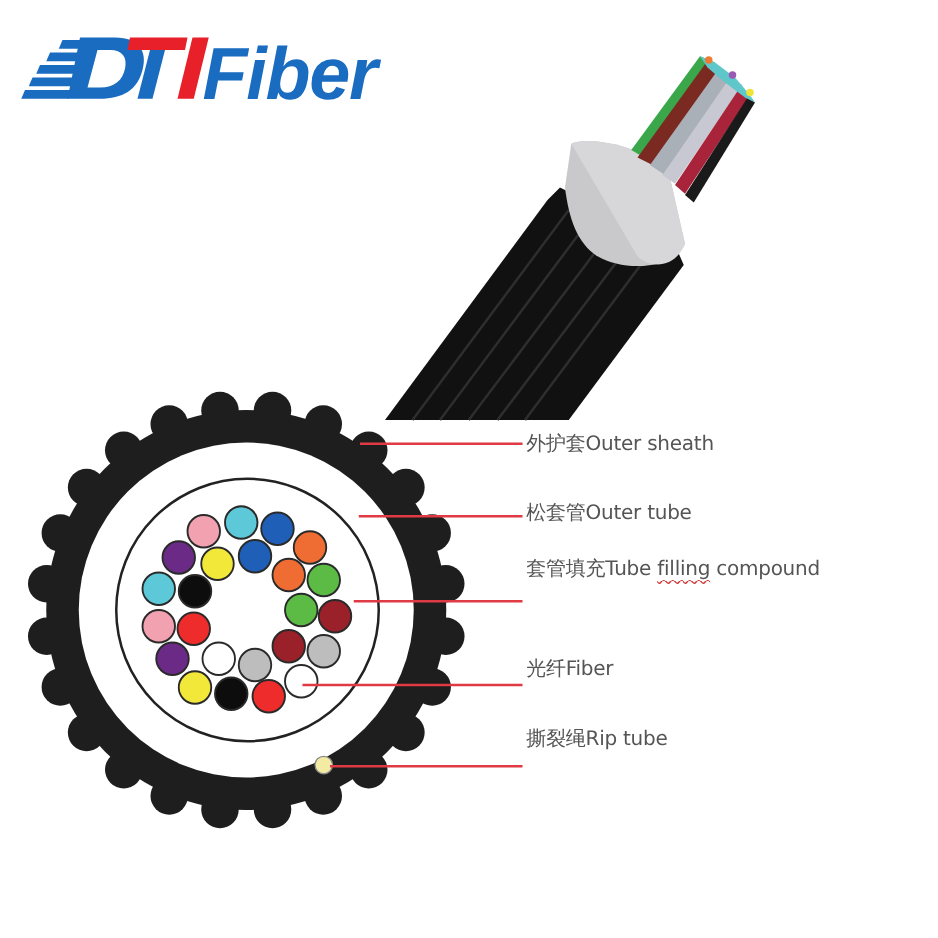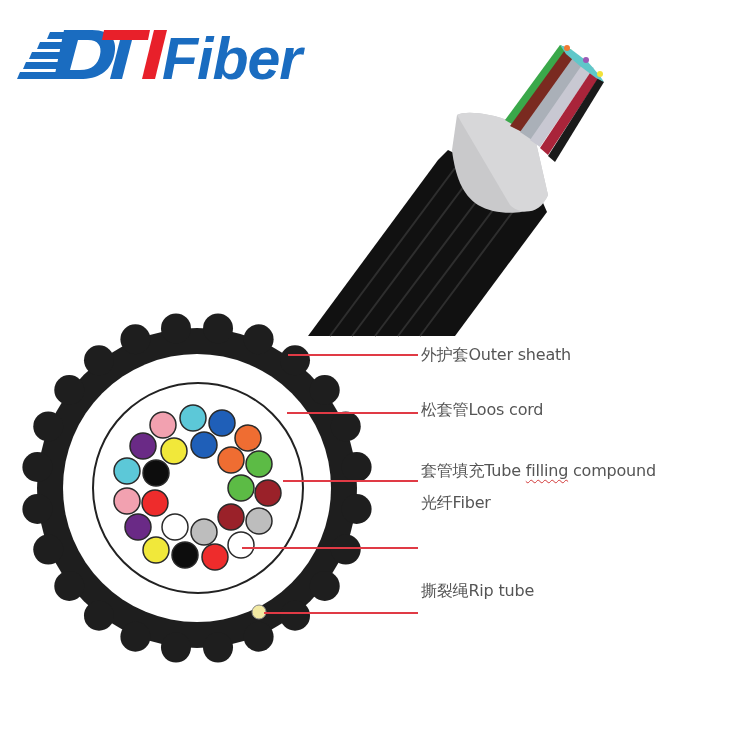--- a/index.html
+++ b/index.html
@@ -132,23 +132,23 @@
     <line x1="283" y1="481" x2="418" y2="481"></line>
     <line x1="242" y1="548" x2="418" y2="548"></line>
     <line x1="264" y1="613" x2="418" y2="613"></line>
   </g>
 </svg>
 
 <div class="label" style="top:344px">
   <span>外护套</span><span>Outer sheath</span>
 </div>
 <div class="label" style="top:399px">
-  <span>松套管</span><span>Loos cord</span>
+  <span>松套管</span><span>Outer tube</span>
 </div>
-<div class="label" style="top:460px">
+<div class="label" style="top:444px">
   <span>套管填充</span><span>Tube </span><span class="squiggle">filling</span><span> compound</span>
 </div>
-<div class="label" style="top:492px">
+<div class="label" style="top:524px">
   <span>光纤</span><span>Fiber</span>
 </div>
 <div class="label" style="top:580px">
   <span>撕裂绳</span><span>Rip tube</span>
 </div>
 
 </body></html>

